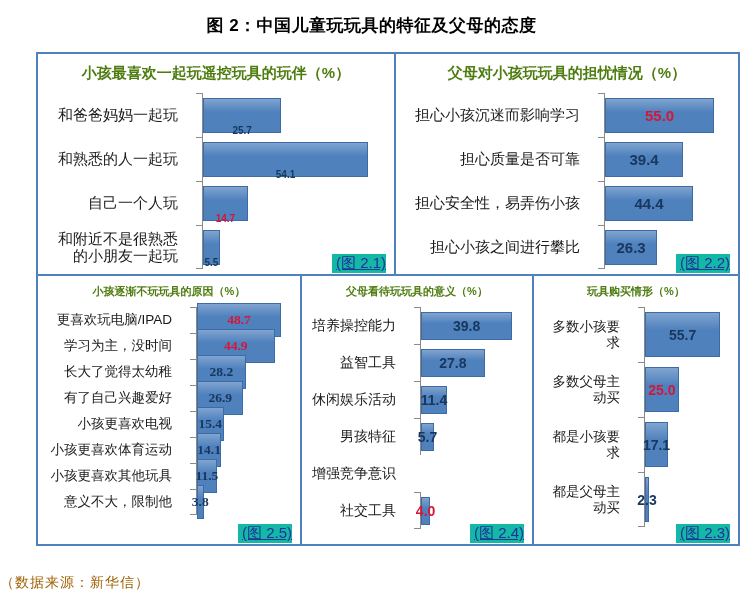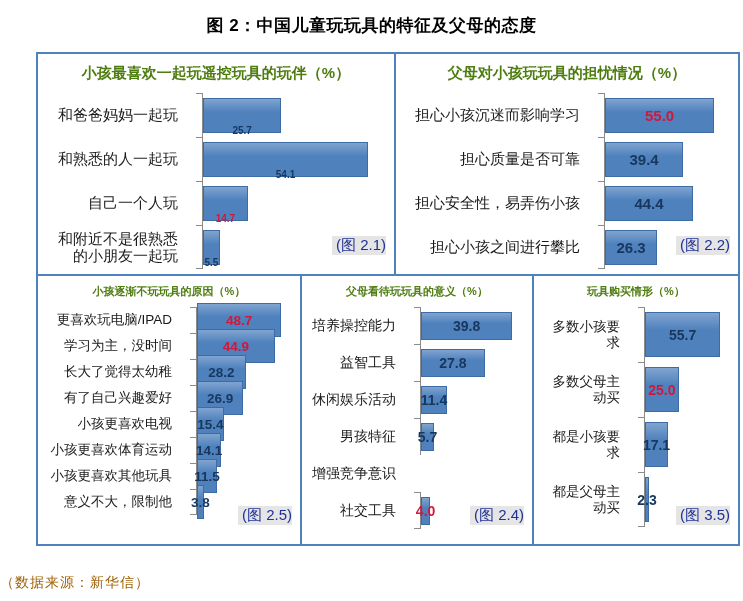--- a/index.html
+++ b/index.html
@@ -55,26 +55,26 @@
     background-image:linear-gradient(rgba(255,255,255,.28),rgba(255,255,255,0) 40%);
     border:1px solid var(--barborder);
     display:flex;align-items:center;justify-content:center;
     min-width:4px;
   }
   .val{font-weight:bold;color:var(--val);white-space:nowrap;}
   .val.hot{color:var(--hot);}
   
   .p0 .row{height:44px;} .p0 .bar{height:35px;} .p0 .cat{width:156px;font-size:15px;} .p0 .val{font-size:10px;margin-top:31px;}
   .p1 .row{height:44px;} .p1 .bar{height:35px;} .p1 .cat{width:200px;font-size:15px;} .p1 .val{font-size:15px;}
-  .p2 .row{height:26px;} .p2 .bar{height:34px;} .p2 .cat{width:150px;font-size:13.5px;} .p2 .val{font-size:13.5px;}
+  .p2 .row{height:26px;} .p2 .bar{height:34px;font-family:Liberation Serif, serif;} .p2 .cat{width:150px;font-size:13.5px;} .p2 .val{font-size:13.5px;}
   .p3 .row{height:37px;} .p3 .bar{height:28px;} .p3 .cat{width:110px;font-size:14px;} .p3 .val{font-size:14px;}
   .p4 .row{height:55px;} .p4 .bar{height:45px;} .p4 .cat{width:102px;font-size:13.5px;} .p4 .val{font-size:14px;}
   .fig-label{
-    position:absolute;right:8px;bottom:19px;color:var(--fig);font-size:15px;
-    background:#e5e5e5;padding-left:4px;
+    position:absolute;right:8px;bottom:1px;color:var(--fig);font-size:15px;
+    background:#14b8a6;padding-left:4px;text-decoration:underline;
   }
   .source{
     font-size:14px;color:#a16207;margin-top:28px;letter-spacing:1px;
   }
 </style>
 </head>
 <body>
 
 <div class="page">
   <div class="fig-title">图 2：中国儿童玩玩具的特征及父母的态度</div>
@@ -307,19 +307,19 @@
             </div>
             <div class="row">
               <div class="cat">都是父母主动买</div>
               <div class="area">
                 <div class="bar" style="width: 3.65079%;">
                   <span class="val">2.3</span>
                 </div>
               </div>
             </div>
           </div>
-        <div class="fig-label">(图 3.5)</div>
+        <div class="fig-label">(图 2.3)</div>
       </section>
     </div>
   </div>
 
   <div class="source">（数据来源：新华信）</div>
 </div>
 
 </body></html>

